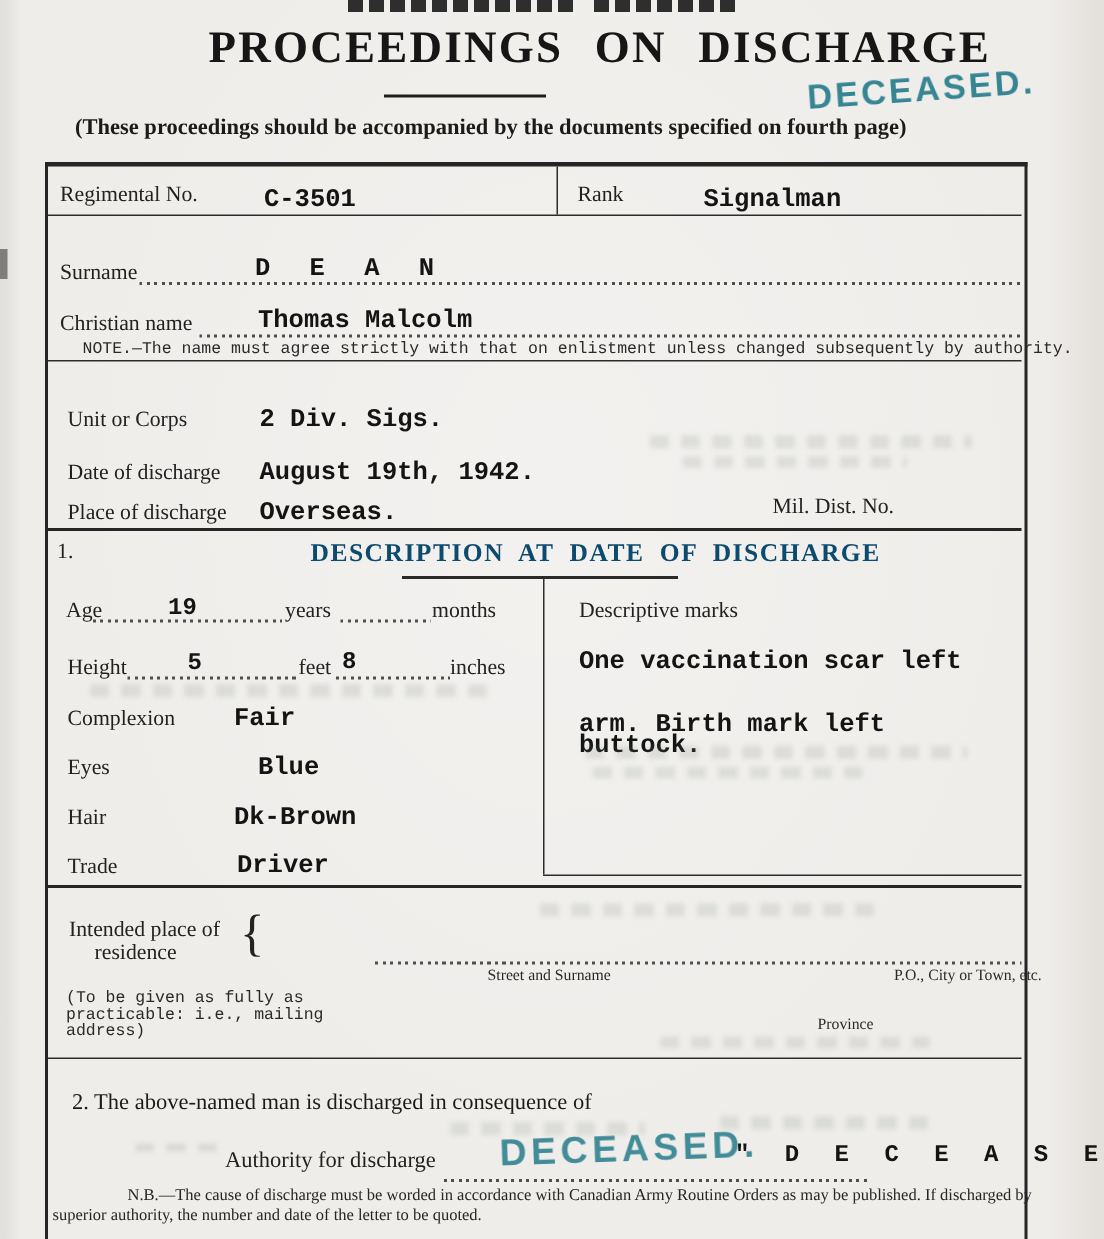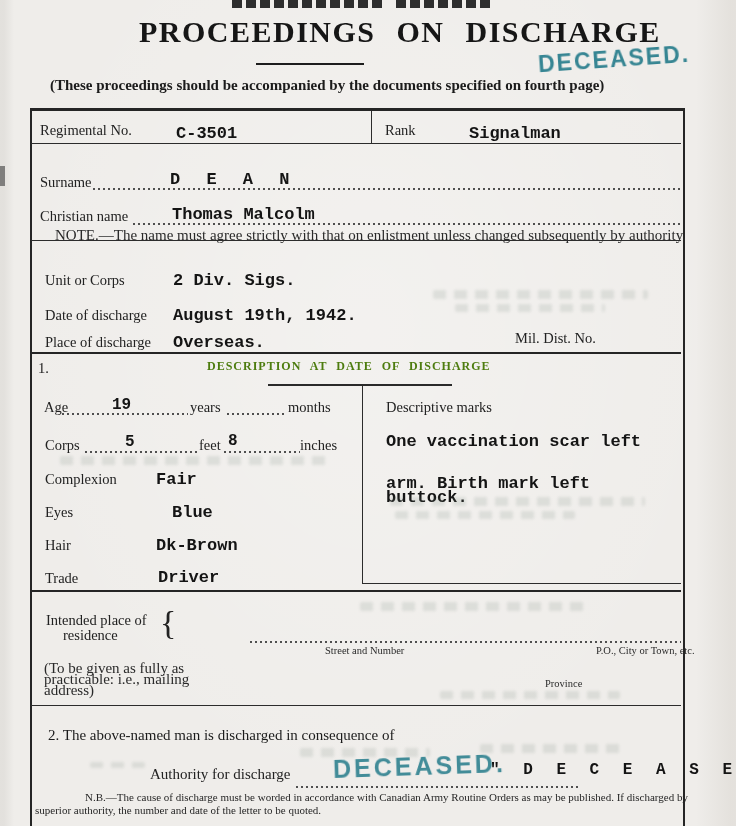--- a/index.html
+++ b/index.html
@@ -11,25 +11,25 @@
   }
   .page-shade{position:absolute;inset:0;pointer-events:none;
     background:
       linear-gradient(90deg, rgba(120,115,105,.10) 0 4px, rgba(0,0,0,0) 14px),
       linear-gradient(270deg, rgba(150,140,125,.12) 0 6px, rgba(0,0,0,0) 40px),
       radial-gradient(ellipse at 50% 40%, rgba(255,255,255,.25), rgba(0,0,0,0) 70%);
   }
   .abs{position:absolute;}
   .lbl{font-size:14.5px;color:#222;white-space:nowrap;}
   .lbl-b{font-size:15px;font-weight:bold;color:#1b1b1b;white-space:nowrap;}
-  .small{font-size:15px;color:#2a2a2a;white-space:nowrap;}
+  .small{font-size:11px;color:#2a2a2a;white-space:nowrap;font-family:Liberation Mono, monospace;}
   .cap10{font-size:10.5px;color:#2a2a2a;white-space:nowrap;}
   .typed{font-family:"Liberation Mono", monospace;font-weight:bold;font-size:17px;color:#141414;white-space:nowrap;}
   .title{font-size:30px;font-weight:bold;letter-spacing:1.5px;word-spacing:12px;color:#161616;white-space:nowrap;}
-  .heading{font-size:12px;font-weight:bold;letter-spacing:1px;word-spacing:5px;color:#4d7c0f;white-space:nowrap;}
+  .heading{font-size:17px;font-weight:bold;letter-spacing:1px;word-spacing:5px;color:#0c4a6e;white-space:nowrap;}
   .hline{background:#2c2c2c;height:1px;}
   .vline{background:#2c2c2c;width:1px;}
   .dots{height:2px;background:repeating-linear-gradient(90deg,#4f4f4f 0 2px,rgba(0,0,0,0) 2px 5px);}
   .stamp{
     font-family:"Liberation Sans", sans-serif;font-weight:bold;white-space:nowrap;
     filter:blur(.4px);
   }
   .ghost{
     background:repeating-linear-gradient(90deg, rgba(116,132,122,.55) 0 13px, rgba(0,0,0,0) 13px 21px);
     filter:blur(1.6px);opacity:.30;border-radius:2px;
@@ -97,21 +97,21 @@
 <div class="abs typed" style="left:112px;top:396px;font-size:16px;">19</div>
 <div class="abs lbl" style="left:190px;top:399px;">years</div>
 <div class="abs dots" style="left:227px;top:413px;width:60px;"></div>
 <div class="abs lbl" style="left:288px;top:399px;">months</div>
 
 <div class="abs lbl" style="left:386px;top:399px;">Descriptive marks</div>
 <div class="abs typed" style="left:386px;top:432px;">One vaccination scar left</div>
 <div class="abs typed" style="left:386px;top:451px;margin-top:23px;">arm.  Birth mark left</div>
 <div class="abs typed" style="left:386px;top:448px;margin-top:40px;">buttock.</div>
 
-<div class="abs lbl" style="left:45px;top:437px;">Corps</div>
+<div class="abs lbl" style="left:45px;top:437px;">Height</div>
 <div class="abs dots" style="left:85px;top:451px;width:114px;"></div>
 <div class="abs typed" style="left:125px;top:433px;font-size:16px;">5</div>
 <div class="abs lbl" style="left:199px;top:437px;">feet</div>
 <div class="abs dots" style="left:224px;top:451px;width:76px;"></div>
 <div class="abs typed" style="left:228px;top:432px;font-size:16px;">8</div>
 <div class="abs lbl" style="left:300px;top:437px;">inches</div>
 
 <div class="abs lbl" style="left:45px;top:471px;">Complexion</div>
 <div class="abs typed" style="left:156px;top:470px;">Fair</div>
 <div class="abs lbl" style="left:45px;top:504px;">Eyes</div>
@@ -121,21 +121,21 @@
 <div class="abs lbl" style="left:45px;top:570px;">Trade</div>
 <div class="abs typed" style="left:158px;top:568px;">Driver</div>
 
 <div class="abs lbl" style="left:46px;top:612px;">Intended place of</div>
 <div class="abs lbl" style="left:63px;top:627px;">residence</div>
 <div class="abs brace" style="left:160px;top:604px;">{</div>
 <div class="abs small" style="left:44px;top:660px;">(To be given as fully as</div>
 <div class="abs small" style="left:44px;top:671px;">practicable: i.e., mailing</div>
 <div class="abs small" style="left:44px;top:682px;">address)</div>
 <div class="abs dots" style="left:250px;top:641px;width:431px;"></div>
-<div class="abs cap10" style="left:325px;top:645px;">Street and Number</div>
+<div class="abs cap10" style="left:325px;top:645px;">Street and Surname</div>
 <div class="abs cap10" style="left:552px;top:645px;margin-left:44px;">P.O., City or Town, etc.</div>
 <div class="abs cap10" style="left:545px;top:678px;">Province</div>
 <div class="abs hline" style="left:31px;top:705px;width:650px;"></div>
 
 <div class="abs lbl-b" style="left:48px;top:727px;font-weight:normal;font-size:15px;">2. The above-named man is discharged in consequence of</div>
 <div class="abs lbl" style="left:150px;top:766px;font-size:15px;">Authority for discharge</div>
 <div class="abs dots" style="left:296px;top:786px;width:284px;"></div>
 <div class="abs stamp" style="left:333px;top:752px;font-size:25px;letter-spacing:3px;color:#1d7787;opacity:.82;transform:rotate(-2deg);">DECEASED.</div>
 <div class="abs typed" style="left:490px;top:761px;font-size:16px;letter-spacing:7px;">" D E C E A S E D "</div>
 <div class="abs" style="left:85px;top:791px;font-size:11px;white-space:nowrap;color:#262626;">N.B.—The cause of discharge must be worded in accordance with Canadian Army Routine Orders as may be published.  If discharged by</div>

